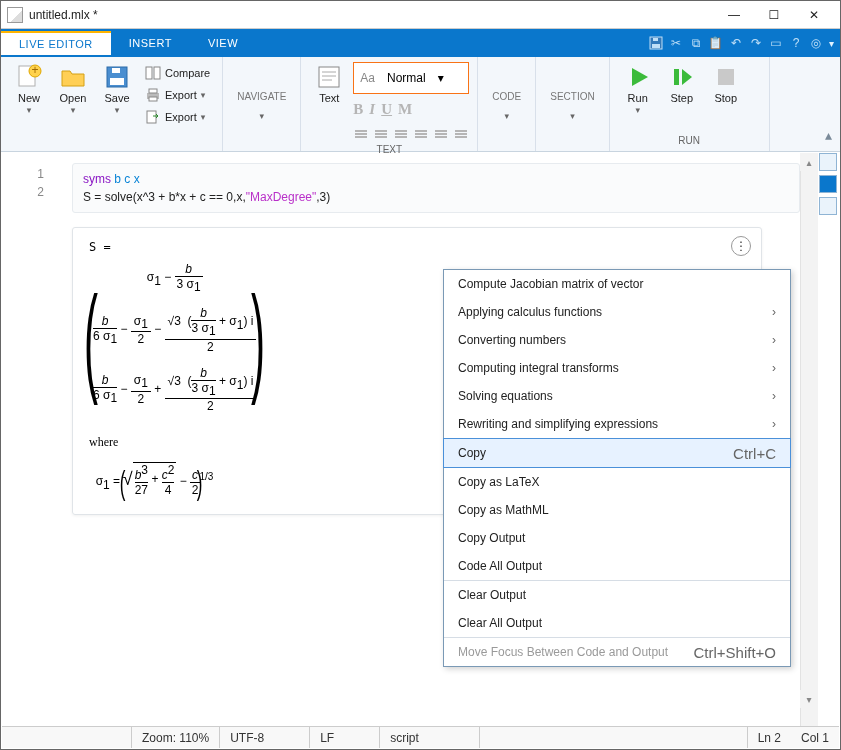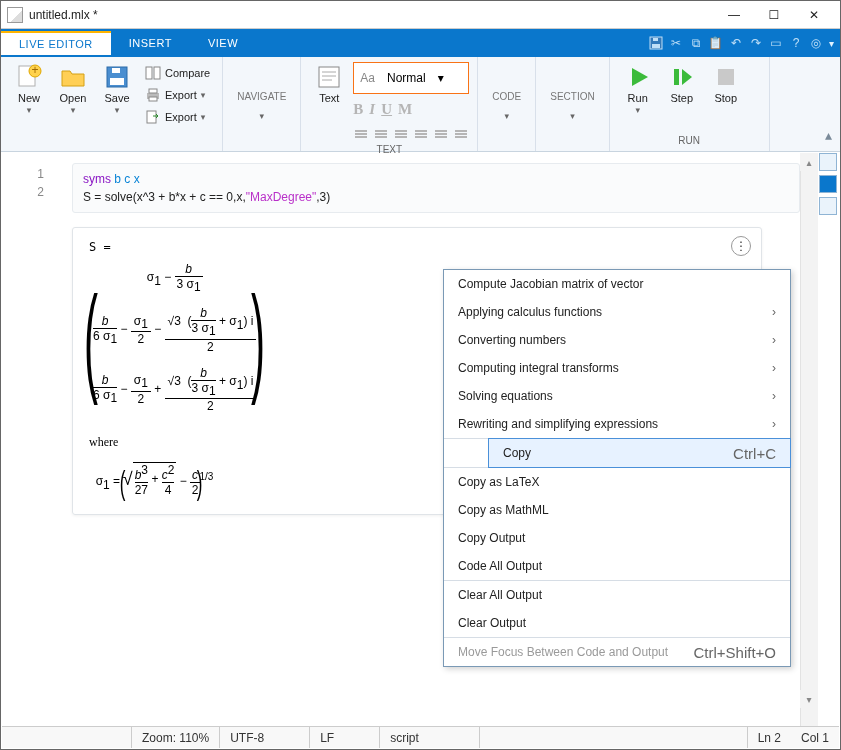--- a/index.html
+++ b/index.html
@@ -55,21 +55,21 @@
 .outbox{margin-top:14px;border:1px solid #e0e4e8;border-radius:3px;box-shadow:0 1px 3px rgba(0,0,0,.06);padding:12px 16px;font-family:Consolas,monospace;font-size:13px;position:relative;max-width:690px;}
 .outbox .kebab{position:absolute;right:10px;top:8px;width:20px;height:20px;border:1px solid #999;border-radius:10px;display:flex;align-items:center;justify-content:center;letter-spacing:0;color:#333;}
 .scroll-track-v{position:absolute;right:0;top:0;bottom:0;width:18px;background:#f3f3f3;border-left:1px solid #e2e2e2;}
 .scroll-arrow{position:absolute;right:0;width:18px;height:18px;background:#f3f3f3;color:#888;display:flex;align-items:center;justify-content:center;font-size:10px;}
 .scroll-arrow.top{top:0;} .scroll-arrow.bot{bottom:18px;}
 
 .ctx{position:absolute;left:442px;top:268px;width:348px;background:#fff;border:1px solid #7a99b5;box-shadow:2px 2px 6px rgba(0,0,0,.18);font-size:12px;}
 .ctx .item{display:flex;align-items:center;justify-content:space-between;height:28px;padding:0 14px;color:#222;}
 .ctx .item .sub{color:#666;font-size:15px;}
 .ctx .item.has-sub::after{content:"›";color:#666;margin-left:8px;}
-.ctx .item.highlight{background:#e7f2ff;outline:1px solid #4a90d9;margin-left:45px;}
+.ctx .item.highlight{background:#e7f2ff;outline:1px solid #4a90d9;}
 .ctx .item.disabled{color:#9a9a9a;}
 .ctx hr{border:none;border-top:1px solid #d6dde5;margin:0;}
 
 .status{position:absolute;left:1px;right:1px;bottom:1px;height:22px;background:#f8f8f8;border-top:1px solid #ccc;display:flex;font-size:11px;color:#333;}
 .status .cell{border-right:1px solid #ccc;padding:0 10px;line-height:22px;}
 .status .grow{flex:1;}
 </style>
 </head>
 <body>
 
@@ -356,24 +356,24 @@
       <span>Copy as MathML</span>
     </div>
   <div class="item">
       <span>Copy Output</span>
     </div>
   <div class="item">
       <span>Code All Output</span>
     </div>
   <hr>
   <div class="item">
+      <span>Clear Output</span>
+    </div>
+  <div class="item">
       <span>Clear All Output</span>
-    </div>
-  <div class="item">
-      <span>Clear Output</span>
     </div>
   <hr>
   <div class="item disabled">
       <span>Move Focus Between Code and Output</span>
       <span class="sub">Ctrl+Shift+O</span>
     </div>
 </div>
 
 <div class="status">
   <div class="cell" style="width:130px;"></div>

